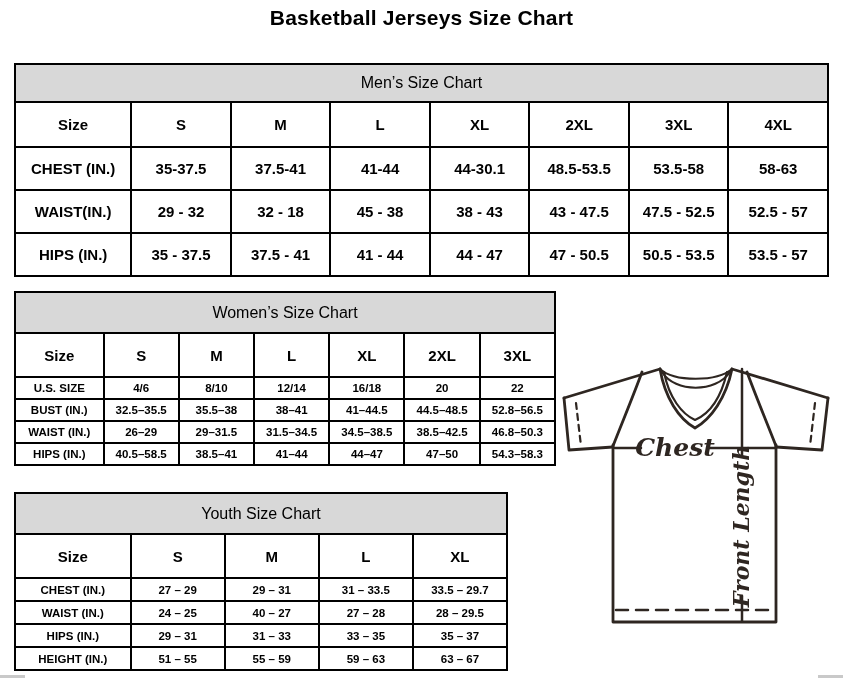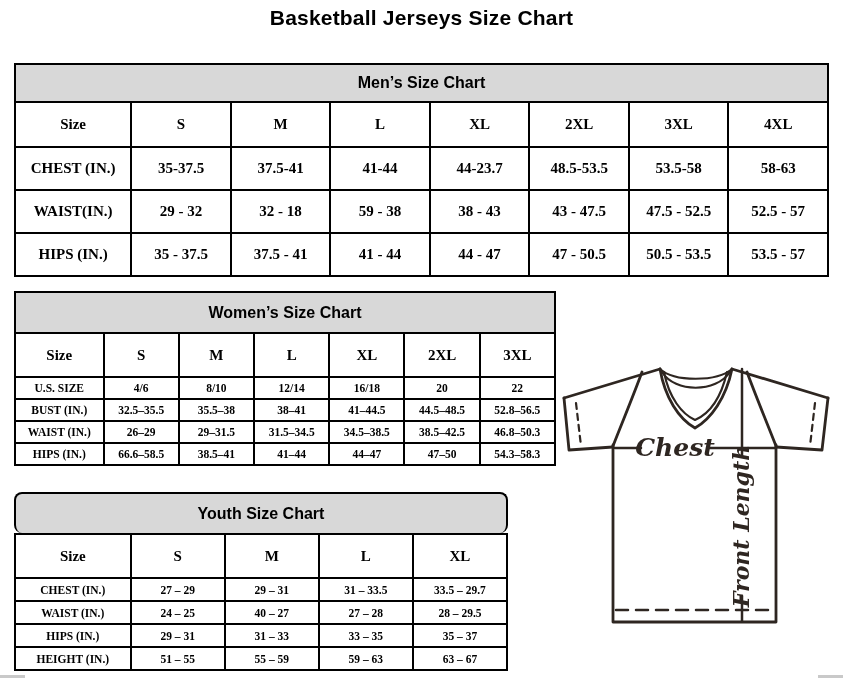--- a/index.html
+++ b/index.html
@@ -9,39 +9,39 @@
     --page_bg:#ffffff;
   }
   *{box-sizing:border-box;margin:0;padding:0;}
   html,body{background:var(--page_bg);}
   body{font-family:"Liberation Sans",sans-serif;color:#000;}
   .page{position:relative;width:843px;height:679px;background:var(--page_bg);overflow:hidden;}
   .page-title{position:absolute;top:6px;left:0;width:843px;text-align:center;
     font-size:21px;font-weight:bold;letter-spacing:.2px;}
   .chart{position:absolute;}
   .chart .band{border:2px solid var(--border_color);border-bottom:none;
-    background:var(--band_bg);text-align:center;font-weight:bold;font-size:16px;}
-  .chart table{width:100%;border-collapse:collapse;table-layout:fixed;font-family:Liberation Serif, serif;}
+    background:var(--band_bg);text-align:center;font-weight:normal;font-size:16px;}
+  .chart table{width:100%;border-collapse:collapse;table-layout:fixed;}
   .chart table,.chart th,.chart td{border:2px solid var(--border_color);}
   .chart th,.chart td{font-weight:bold;text-align:center;vertical-align:middle;padding:0 2px;}
   
   .mens{left:14px;top:63px;width:815px;}
   .mens .band{height:38px;line-height:36px;}
   .mens thead th{height:45px;font-size:15px;}
   .mens tbody th,.mens tbody td{height:43px;font-size:15px;}
   .mens .corner{width:14.3%;}
   
   .women{left:14px;top:291px;width:542px;}
   .women .band{height:41px;line-height:39px;}
   .women thead th{height:44px;font-size:15px;}
   .women tbody th,.women tbody td{height:22px;font-size:11.5px;border-radius:7px;}
   .women .corner{width:16.4%;}
   
   .youth{left:14px;top:492px;width:494px;}
-  .youth .band{height:41px;line-height:39px;border-radius:8px;}
+  .youth .band{height:41px;line-height:39px;}
   .youth thead th{height:44px;font-size:15px;}
   .youth tbody th,.youth tbody td{height:23px;font-size:11.5px;}
   .youth .corner{width:23.5%;}
   
   .jersey{position:absolute;left:552px;top:356px;width:288px;height:300px;}
   .jersey svg{display:block;width:100%;height:100%;}
   .jersey .measure-label{font-family:"DejaVu Serif","Liberation Serif",serif;
     font-style:italic;font-weight:bold;fill:var(--diagram_stroke);}
   
   .scroll-frag{position:absolute;height:3px;background:#c9c9c9;bottom:1px;}
@@ -69,30 +69,30 @@
             <th>3XL</th>
             <th>4XL</th>
           </tr>
         </thead>
         <tbody>
           <tr>
             <th>CHEST (IN.)</th>
             <td>35-37.5</td>
             <td>37.5-41</td>
             <td>41-44</td>
-            <td>44-23.7</td>
+            <td>44-30.1</td>
             <td>48.5-53.5</td>
             <td>53.5-58</td>
             <td>58-63</td>
           </tr>
           <tr>
             <th>WAIST(IN.)</th>
             <td>29 - 32</td>
             <td>32 - 18</td>
-            <td>59 - 38</td>
+            <td>45 - 38</td>
             <td>38 - 43</td>
             <td>43 - 47.5</td>
             <td>47.5 - 52.5</td>
             <td>52.5 - 57</td>
           </tr>
           <tr>
             <th>HIPS (IN.)</th>
             <td>35 - 37.5</td>
             <td>37.5 - 41</td>
             <td>41 - 44</td>
@@ -142,21 +142,21 @@
             <th>WAIST (IN.)</th>
             <td>26–29</td>
             <td>29–31.5</td>
             <td>31.5–34.5</td>
             <td>34.5–38.5</td>
             <td>38.5–42.5</td>
             <td>46.8–50.3</td>
           </tr>
           <tr>
             <th>HIPS (IN.)</th>
-            <td>66.6–58.5</td>
+            <td>40.5–58.5</td>
             <td>38.5–41</td>
             <td>41–44</td>
             <td>44–47</td>
             <td>47–50</td>
             <td>54.3–58.3</td>
           </tr>
         </tbody>
       </table>
   </div>
 

